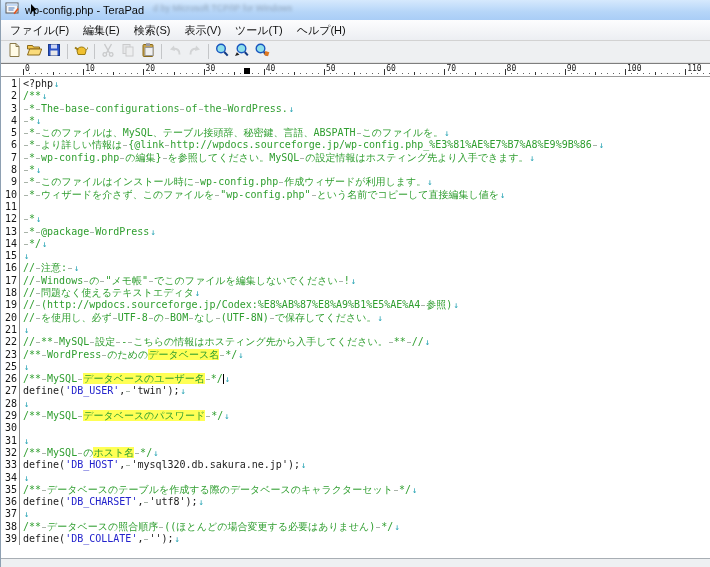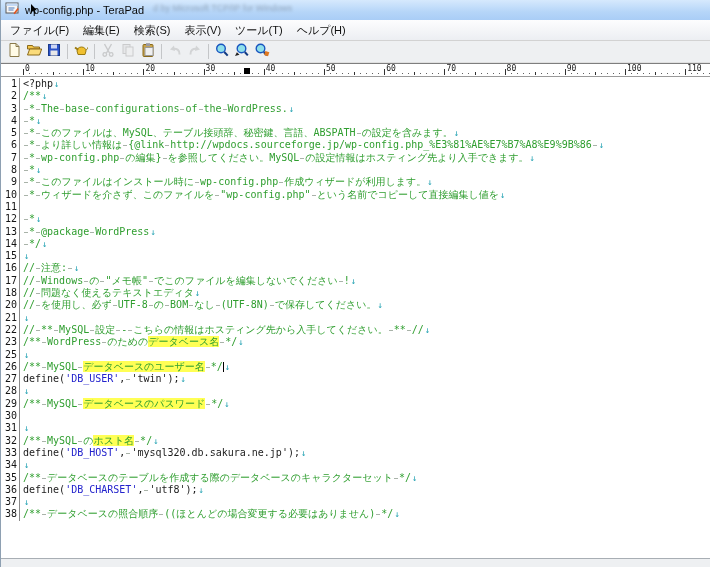--- a/index.html
+++ b/index.html
@@ -297,50 +297,52 @@
       <div class="dot" style="left: 708.28px;"></div>
       <div class="caret-marker" style="left: 242.74px;"></div>
     </div>
 
   <div class="editor">
     <div>
         <div class="line"><span class="ln">1</span><span class="code"><span class="c-plain">&lt;?php</span><span class="eol">↓</span></span></div>
         <div class="line"><span class="ln">2</span><span class="code"><span class="c-comment">/**</span><span class="eol">↓</span></span></div>
         <div class="line"><span class="ln">3</span><span class="code"><span class="sp"></span><span class="c-comment">*</span><span class="sp"></span><span class="c-comment">The</span><span class="sp"></span><span class="c-comment">base</span><span class="sp"></span><span class="c-comment">configurations</span><span class="sp"></span><span class="c-comment">of</span><span class="sp"></span><span class="c-comment">the</span><span class="sp"></span><span class="c-comment">WordPress.</span><span class="eol">↓</span></span></div>
         <div class="line"><span class="ln">4</span><span class="code"><span class="sp"></span><span class="c-comment">*</span><span class="eol">↓</span></span></div>
-        <div class="line"><span class="ln">5</span><span class="code"><span class="sp"></span><span class="c-comment">*</span><span class="sp"></span><span class="c-comment">このファイルは、MySQL、テーブル接頭辞、秘密鍵、言語、ABSPATH</span><span class="sp"></span><span class="c-comment">の設定を含みます。</span><span class="eol">↓</span></span></div>
+        <div class="line"><span class="ln">5</span><span class="code"><span class="sp"></span><span class="c-comment">*</span><span class="sp"></span><span class="c-comment">このファイルは、MySQL、テーブル接頭辞、秘密鍵、言語、ABSPATH</span><span class="sp"></span><span class="c-comment">このファイルを。</span><span class="eol">↓</span></span></div>
         <div class="line"><span class="ln">6</span><span class="code"><span class="sp"></span><span class="c-comment">*</span><span class="sp"></span><span class="c-comment">より詳しい情報は</span><span class="sp"></span><span class="c-comment">{@link</span><span class="sp"></span><span class="c-comment">http://wpdocs.sourceforge.jp/wp-config.php_%E3%81%AE%E7%B7%A8%E9%9B%86</span><span class="sp"></span><span class="eol">↓</span></span></div>
         <div class="line"><span class="ln">7</span><span class="code"><span class="sp"></span><span class="c-comment">*</span><span class="sp"></span><span class="c-comment">wp-config.php</span><span class="sp"></span><span class="c-comment">の編集}</span><span class="sp"></span><span class="c-comment">を参照してください。MySQL</span><span class="sp"></span><span class="c-comment">の設定情報はホスティング先より入手できます。</span><span class="eol">↓</span></span></div>
         <div class="line"><span class="ln">8</span><span class="code"><span class="sp"></span><span class="c-comment">*</span><span class="eol">↓</span></span></div>
         <div class="line"><span class="ln">9</span><span class="code"><span class="sp"></span><span class="c-comment">*</span><span class="sp"></span><span class="c-comment">このファイルはインストール時に</span><span class="sp"></span><span class="c-comment">wp-config.php</span><span class="sp"></span><span class="c-comment">作成ウィザードが利用します。</span><span class="eol">↓</span></span></div>
         <div class="line"><span class="ln">10</span><span class="code"><span class="sp"></span><span class="c-comment">*</span><span class="sp"></span><span class="c-comment">ウィザードを介さず、このファイルを</span><span class="sp"></span><span class="c-comment">"wp-config.php"</span><span class="sp"></span><span class="c-comment">という名前でコピーして直接編集し値を</span><span class="eol">↓</span></span></div>
         <div class="line"><span class="ln">11</span></div>
         <div class="line"><span class="ln">12</span><span class="code"><span class="sp"></span><span class="c-comment">*</span><span class="eol">↓</span></span></div>
         <div class="line"><span class="ln">13</span><span class="code"><span class="sp"></span><span class="c-comment">*</span><span class="sp"></span><span class="c-comment">@package</span><span class="sp"></span><span class="c-comment">WordPress</span><span class="eol">↓</span></span></div>
         <div class="line"><span class="ln">14</span><span class="code"><span class="sp"></span><span class="c-comment">*/</span><span class="eol">↓</span></span></div>
         <div class="line"><span class="ln">15</span><span class="code"><span class="eol">↓</span></span></div>
         <div class="line"><span class="ln">16</span><span class="code"><span class="c-comment">//</span><span class="sp"></span><span class="c-comment">注意:</span><span class="sp"></span><span class="eol">↓</span></span></div>
         <div class="line"><span class="ln">17</span><span class="code"><span class="c-comment">//</span><span class="sp"></span><span class="c-comment">Windows</span><span class="sp"></span><span class="c-comment">の</span><span class="sp"></span><span class="c-comment">"メモ帳"</span><span class="sp"></span><span class="c-comment">でこのファイルを編集しないでください</span><span class="sp"></span><span class="c-comment">!</span><span class="eol">↓</span></span></div>
         <div class="line"><span class="ln">18</span><span class="code"><span class="c-comment">//</span><span class="sp"></span><span class="c-comment">問題なく使えるテキストエディタ</span><span class="eol">↓</span></span></div>
+        <div class="line"><span class="ln">19</span><span class="code"><span class="c-comment">//</span><span class="sp"></span><span class="c-comment">(http://wpdocs.sourceforge.jp/Codex:%E8%AB%87%E8%A9%B1%E5%AE%A4</span><span class="sp"></span><span class="c-comment">参照)</span><span class="eol">↓</span></span></div>
         <div class="line"><span class="ln">20</span><span class="code"><span class="c-comment">//</span><span class="sp"></span><span class="c-comment">を使用し、必ず</span><span class="sp"></span><span class="c-comment">UTF-8</span><span class="sp"></span><span class="c-comment">の</span><span class="sp"></span><span class="c-comment">BOM</span><span class="sp"></span><span class="c-comment">なし</span><span class="sp"></span><span class="c-comment">(UTF-8N)</span><span class="sp"></span><span class="c-comment">で保存してください。</span><span class="eol">↓</span></span></div>
         <div class="line"><span class="ln">21</span><span class="code"><span class="eol">↓</span></span></div>
         <div class="line"><span class="ln">22</span><span class="code"><span class="c-comment">//</span><span class="sp"></span><span class="c-comment">**</span><span class="sp"></span><span class="c-comment">MySQL</span><span class="sp"></span><span class="c-comment">設定</span><span class="sp"></span><span class="c-comment">-</span><span class="sp"></span><span class="c-comment">こちらの情報はホスティング先から入手してください。</span><span class="sp"></span><span class="c-comment">**</span><span class="sp"></span><span class="c-comment">//</span><span class="eol">↓</span></span></div>
         <div class="line"><span class="ln">23</span><span class="code"><span class="c-comment">/**</span><span class="sp"></span><span class="c-comment">WordPress</span><span class="sp"></span><span class="c-comment">のための</span><span class="hl">データベース名</span><span class="sp"></span><span class="c-comment">*/</span><span class="eol">↓</span></span></div>
         <div class="line"><span class="ln">25</span><span class="code"><span class="eol">↓</span></span></div>
         <div class="line"><span class="ln">26</span><span class="code"><span class="c-comment">/**</span><span class="sp"></span><span class="c-comment">MySQL</span><span class="sp"></span><span class="hl">データベースのユーザー名</span><span class="sp"></span><span class="c-comment">*/</span><span class="caret"></span><span class="eol">↓</span></span></div>
         <div class="line"><span class="ln">27</span><span class="code"><span class="c-plain">define(</span><span class="c-string">'DB_USER'</span><span class="c-plain">,</span><span class="sp"></span><span class="c-plain">'twin'</span><span class="c-plain">);</span><span class="eol">↓</span></span></div>
         <div class="line"><span class="ln">28</span><span class="code"><span class="eol">↓</span></span></div>
         <div class="line"><span class="ln">29</span><span class="code"><span class="c-comment">/**</span><span class="sp"></span><span class="c-comment">MySQL</span><span class="sp"></span><span class="hl">データベースのパスワード</span><span class="sp"></span><span class="c-comment">*/</span><span class="eol">↓</span></span></div>
         <div class="line"><span class="ln">30</span></div>
         <div class="line"><span class="ln">31</span><span class="code"><span class="eol">↓</span></span></div>
         <div class="line"><span class="ln">32</span><span class="code"><span class="c-comment">/**</span><span class="sp"></span><span class="c-comment">MySQL</span><span class="sp"></span><span class="c-comment">の</span><span class="hl">ホスト名</span><span class="sp"></span><span class="c-comment">*/</span><span class="eol">↓</span></span></div>
         <div class="line"><span class="ln">33</span><span class="code"><span class="c-plain">define(</span><span class="c-string">'DB_HOST'</span><span class="c-plain">,</span><span class="sp"></span><span class="c-plain">'mysql320.db.sakura.ne.jp'</span><span class="c-plain">);</span><span class="eol">↓</span></span></div>
         <div class="line"><span class="ln">34</span><span class="code"><span class="eol">↓</span></span></div>
         <div class="line"><span class="ln">35</span><span class="code"><span class="c-comment">/**</span><span class="sp"></span><span class="c-comment">データベースのテーブルを作成する際のデータベースのキャラクターセット</span><span class="sp"></span><span class="c-comment">*/</span><span class="eol">↓</span></span></div>
         <div class="line"><span class="ln">36</span><span class="code"><span class="c-plain">define(</span><span class="c-string">'DB_CHARSET'</span><span class="c-plain">,</span><span class="sp"></span><span class="c-plain">'utf8'</span><span class="c-plain">);</span><span class="eol">↓</span></span></div>
         <div class="line"><span class="ln">37</span><span class="code"><span class="eol">↓</span></span></div>
         <div class="line"><span class="ln">38</span><span class="code"><span class="c-comment">/**</span><span class="sp"></span><span class="c-comment">データベースの照合順序</span><span class="sp"></span><span class="c-comment">((ほとんどの場合変更する必要はありません)</span><span class="sp"></span><span class="c-comment">*/</span><span class="eol">↓</span></span></div>
+        <div class="line"><span class="ln">39</span><span class="code"><span class="c-plain">define(</span><span class="c-string">'DB_COLLATE'</span><span class="c-plain">,</span><span class="sp"></span><span class="c-plain">''</span><span class="c-plain">);</span><span class="eol">↓</span></span></div>
       </div>
   </div>
 
   <div class="bottomstrip"></div>
 
 </div>
 
 </body></html>

